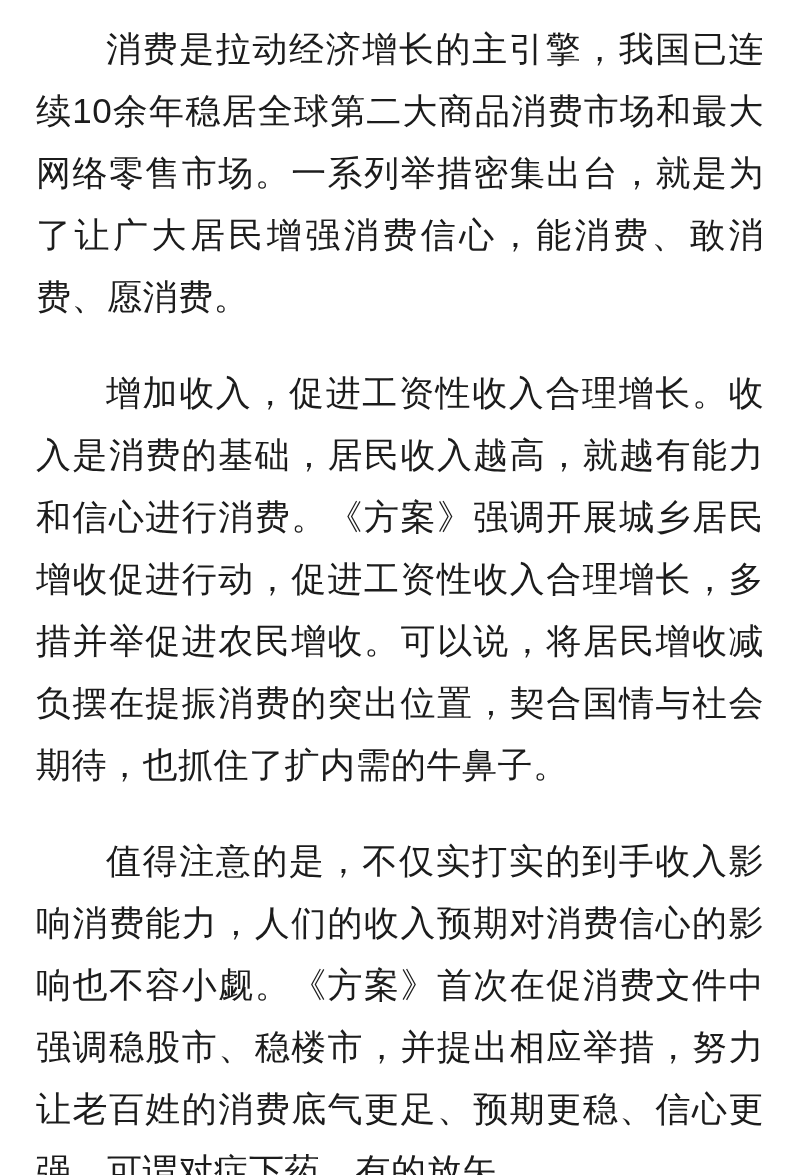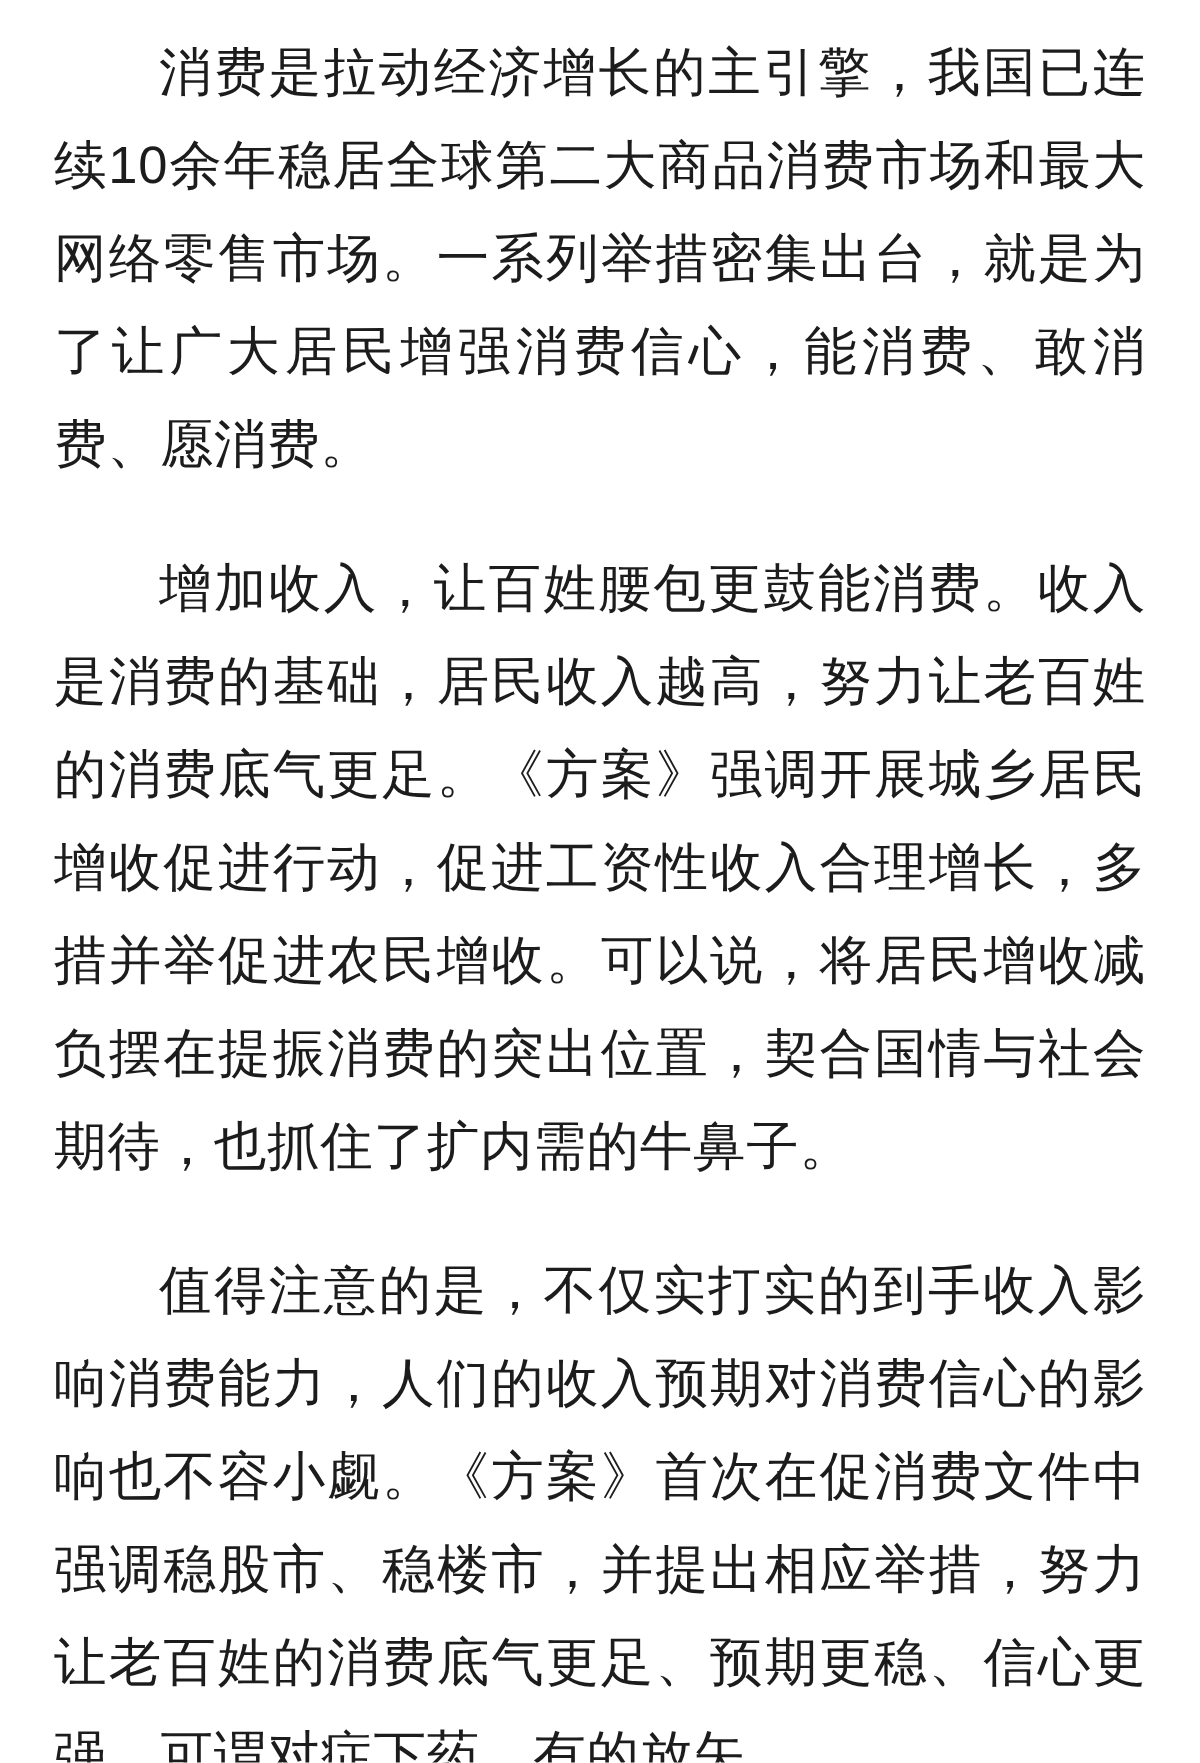--- a/index.html
+++ b/index.html
@@ -33,15 +33,15 @@
   }
   .para:last-child {
     margin-bottom: 0;
   }
 </style>
 </head>
 <body>
 
 <div class="article">
   <p class="para">消费是拉动经济增长的主引擎，我国已连续10余年稳居全球第二大商品消费市场和最大网络零售市场。一系列举措密集出台，就是为了让广大居民增强消费信心，能消费、敢消费、愿消费。</p>
-  <p class="para">增加收入，让百姓腰包更鼓能消费。收入是消费的基础，居民收入越高，努力让老百姓的消费底气更足。《方案》强调开展城乡居民增收促进行动，促进工资性收入合理增长，多措并举促进农民增收。可以说，将居民增收减负摆在提振消费的突出位置，契合国情与社会期待，也抓住了扩内需的牛鼻子。</p>
+  <p class="para">增加收入，促进工资性收入合理增长。收入是消费的基础，居民收入越高，就越有能力和信心进行消费。《方案》强调开展城乡居民增收促进行动，促进工资性收入合理增长，多措并举促进农民增收。可以说，将居民增收减负摆在提振消费的突出位置，契合国情与社会期待，也抓住了扩内需的牛鼻子。</p>
   <p class="para">值得注意的是，不仅实打实的到手收入影响消费能力，人们的收入预期对消费信心的影响也不容小觑。《方案》首次在促消费文件中强调稳股市、稳楼市，并提出相应举措，努力让老百姓的消费底气更足、预期更稳、信心更强，可谓对症下药，有的放矢。</p>
 </div>
 
 </body></html>

